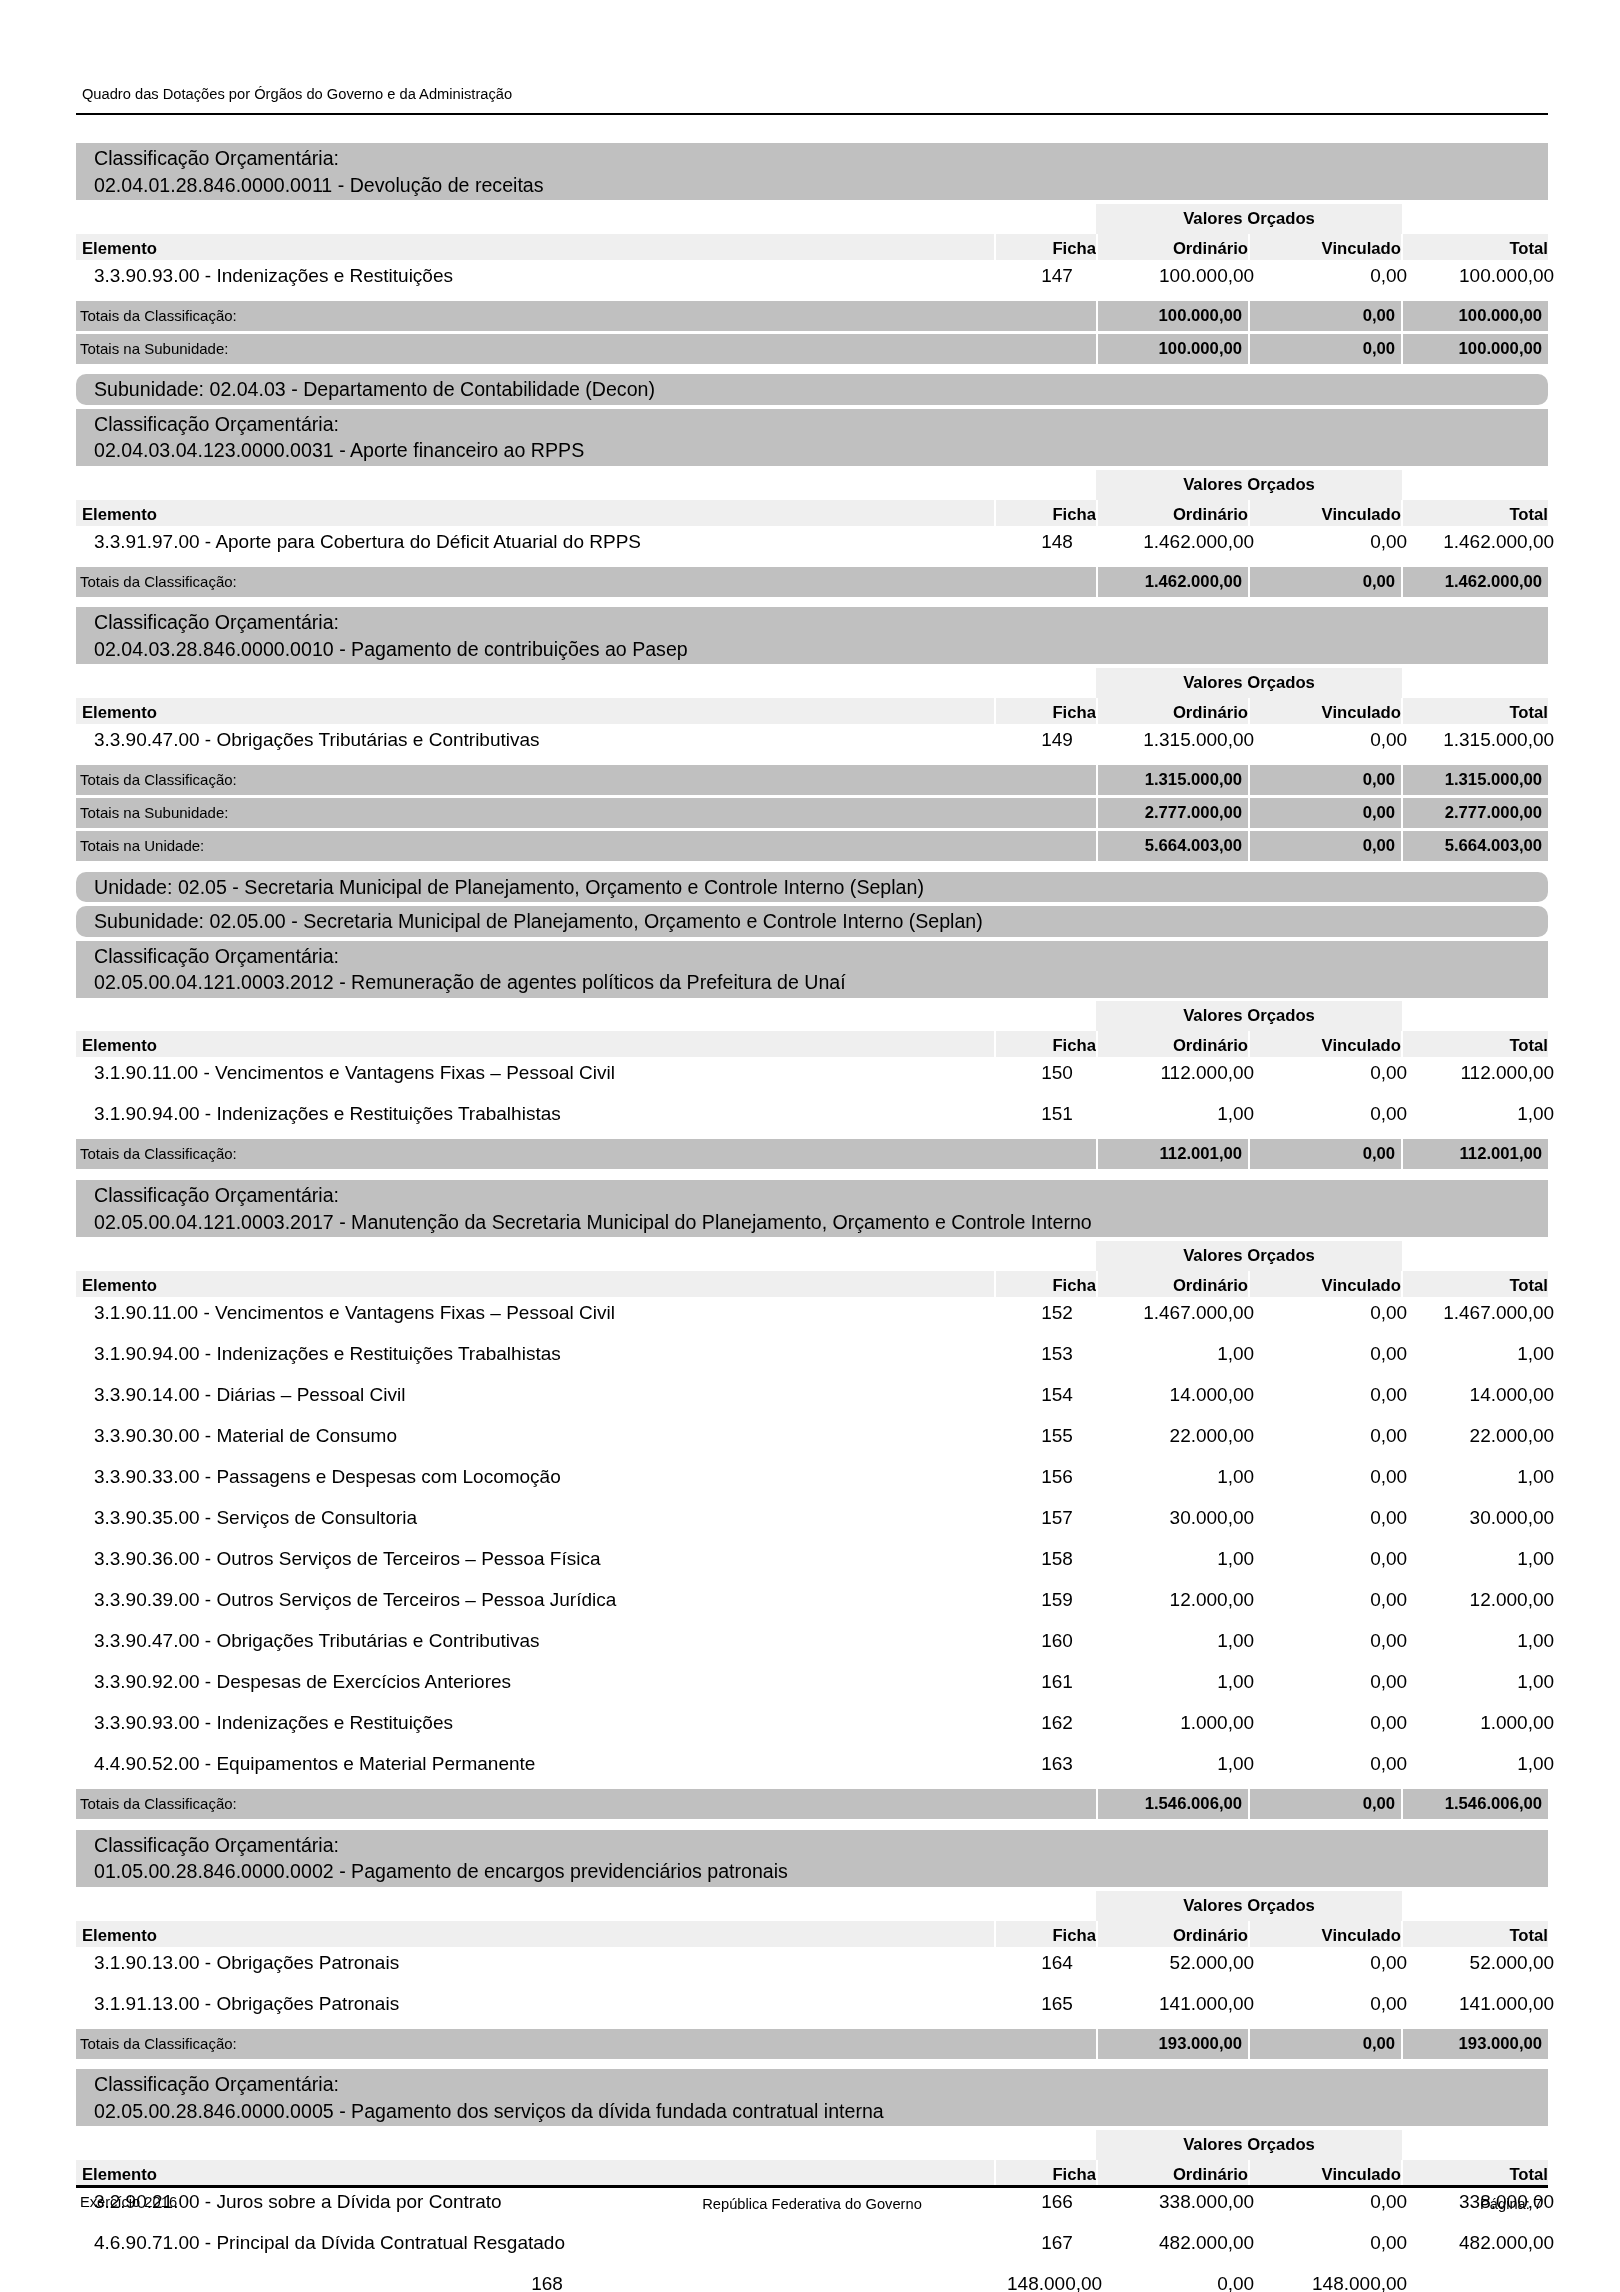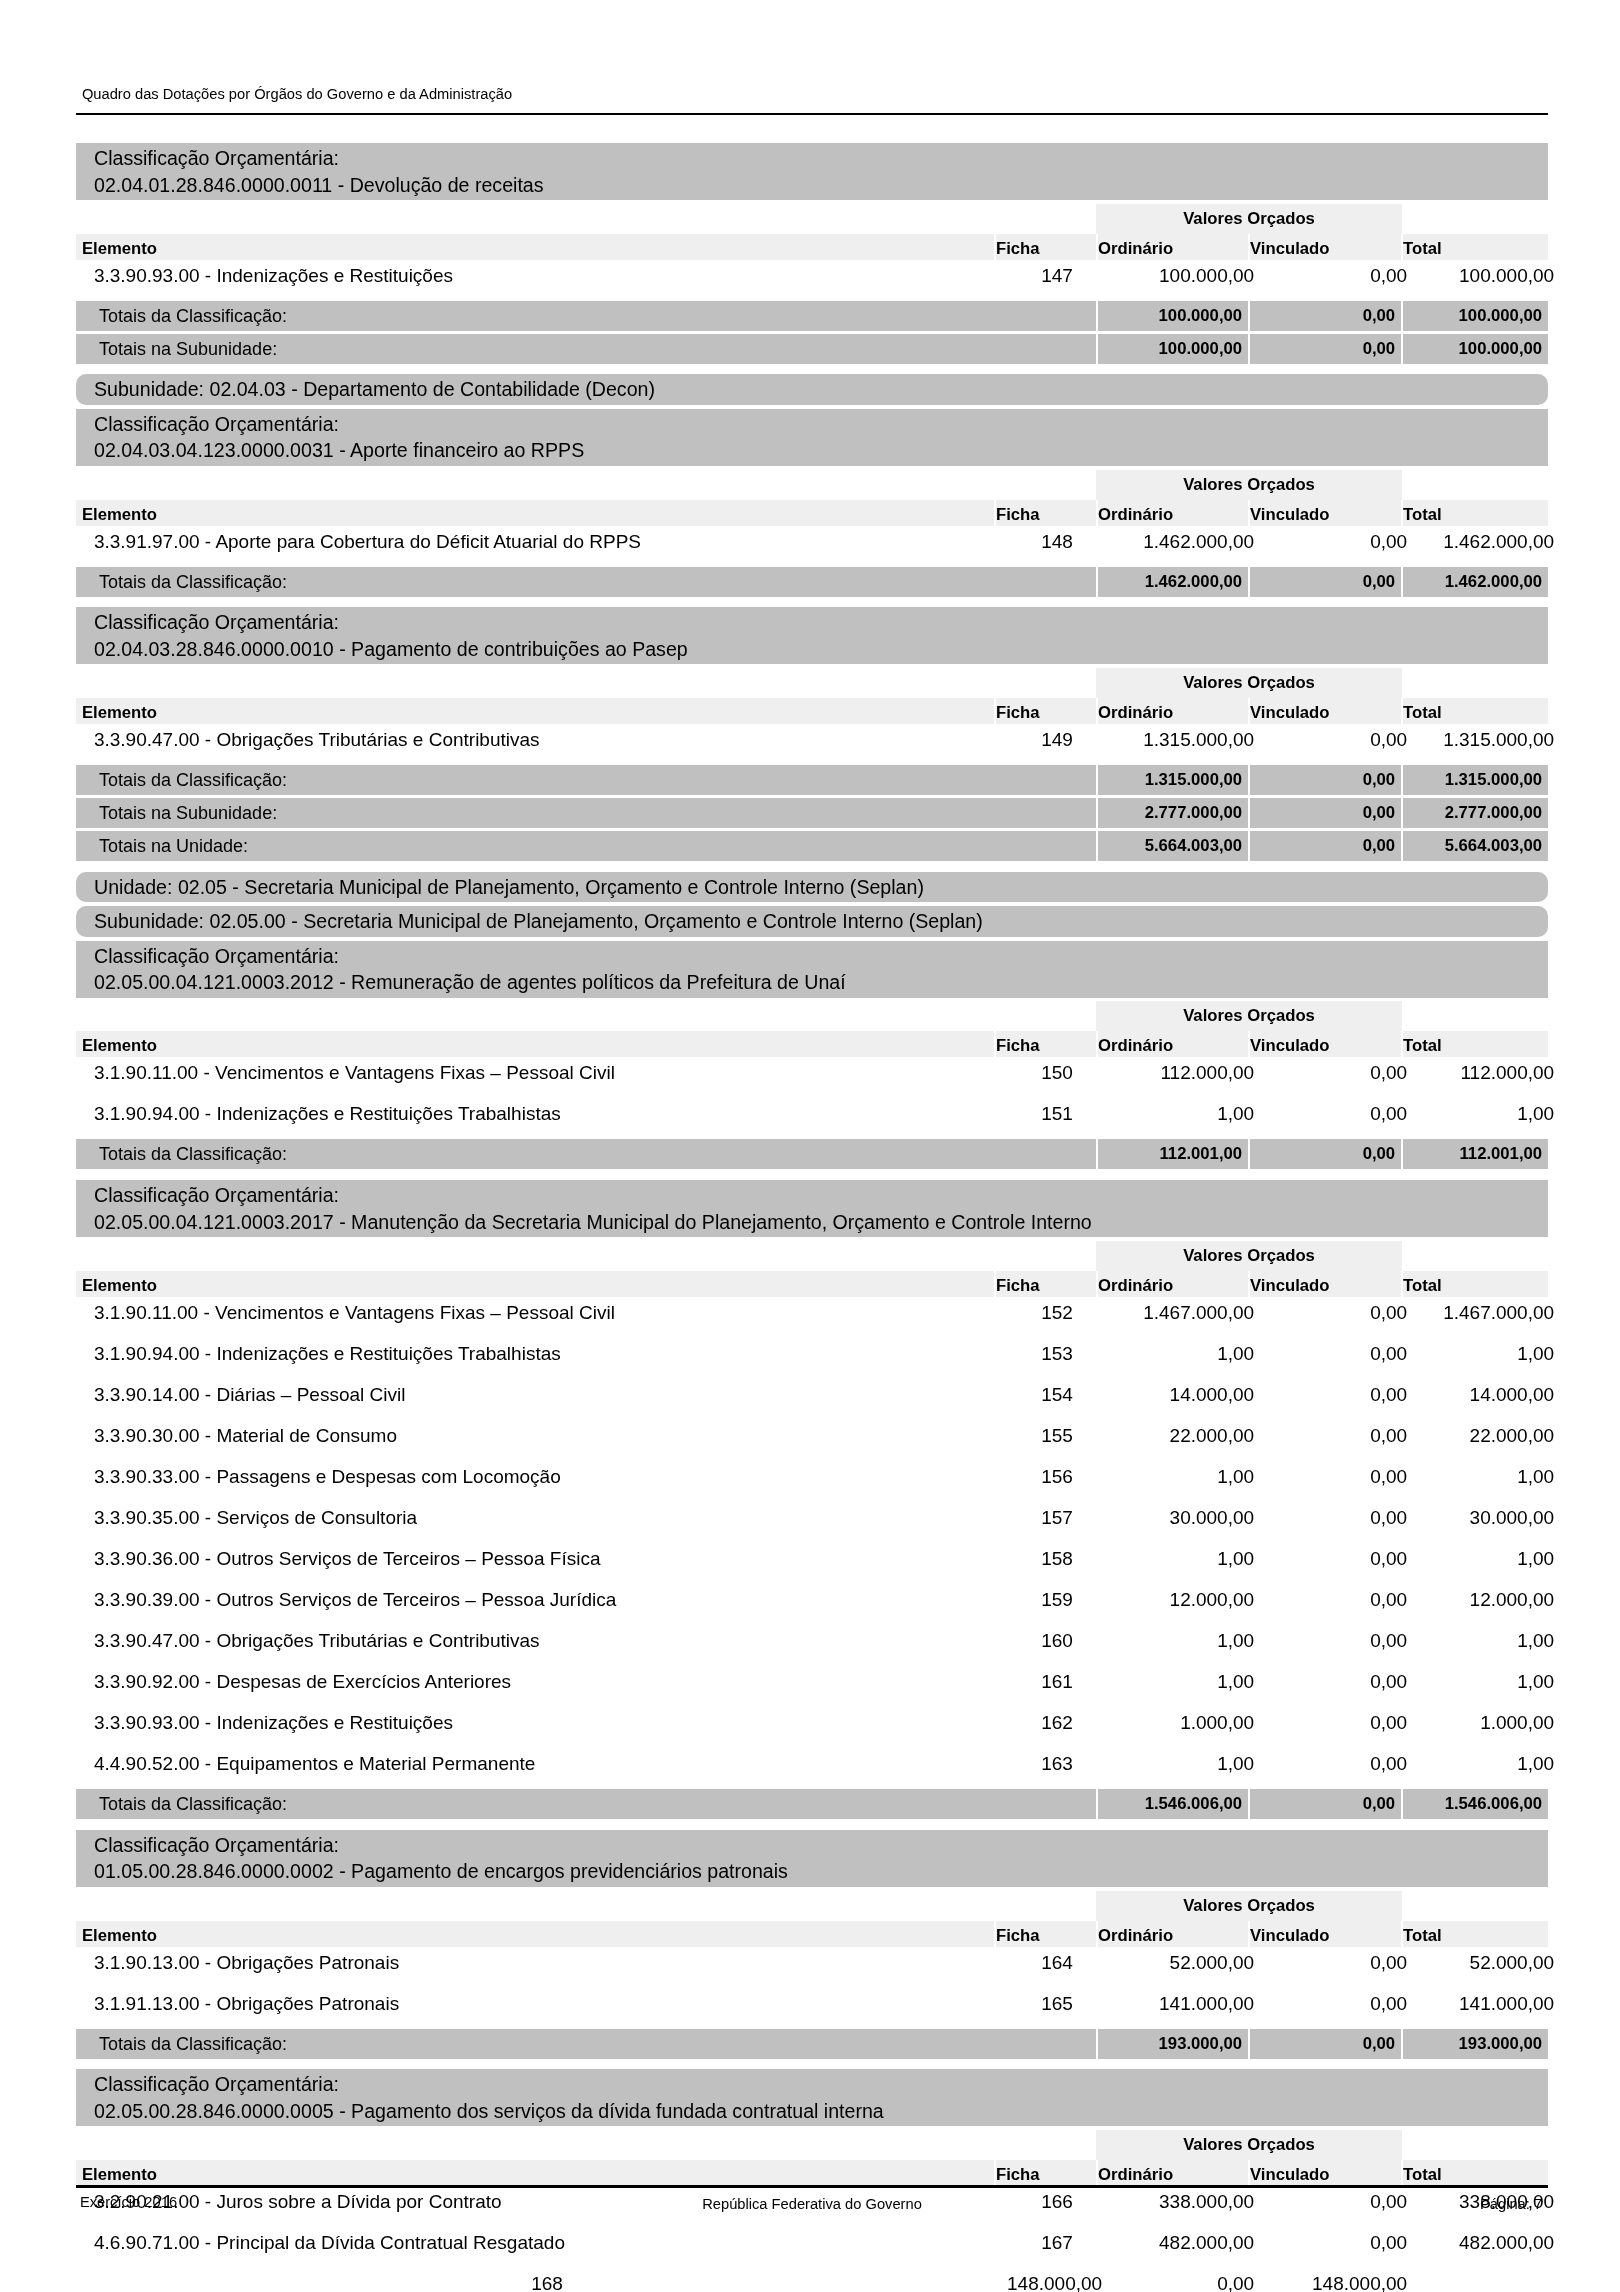--- a/index.html
+++ b/index.html
@@ -13,31 +13,31 @@
   .band .line { display: block; }
   .band.single { height: 26.5px; border-radius: 10px; }
 
   .grid { display: grid; grid-template-columns: 918px 102px 152px 153px 147px; column-gap: 0; }
   .vo-row { display: grid; grid-template-columns: 918px 102px 306px 147px; height: 30px; }
   .vo-cell { background: #efefef; text-align: center; font-weight: bold; font-size: 16.7px; line-height: 30px; }
   .hdr-row { height: 26px; background: #efefef; }
   .hdr-row > div { font-weight: bold; font-size: 16.7px; line-height: 30px; }
   .hdr-row > div + div { border-left: 2px solid #fff; }
   .h-el { padding-left: 5.9px; }
-  .h-c { text-align: left; }
+  .h-c { text-align: right; }
 
   .data-row { height: 41px; font-size: 19px; line-height: 32px; margin-left: 12px; }
   .data-row > div { white-space: nowrap; }
   .d-el { padding-left: 5.9px; }
   .d-ficha { text-align: center; }
   .d-num { text-align: right; padding-right: 5.9px; }
 
   .tot-row { height: 30px; background: #c0c0c0; margin-bottom: 2.9px; }
   .tot-row > div { line-height: 30px; }
-  .tot-row .t-label { font-size: 18px; padding-left: 23px; }
+  .tot-row .t-label { font-size: 15px; padding-left: 4px; }
   .tot-row .t-num { font-size: 16.7px; font-weight: bold; text-align: right; padding-right: 5.9px; border-left: 2px solid #fff; }
   .tot-row .t-empty { }
   .gap { height: 7.8px; }
 
   .foot-rule { position: absolute; top: 2185px; left: 0; width: 1472px; height: 2.9px; background: #000; }
   .foot-left { position: absolute; top: 2194px; left: 3.9px; font-size: 14.7px; }
   .foot-center { position: absolute; top: 2196px; left: 0; width: 1472px; text-align: center; font-size: 14.7px; }
   .foot-right { position: absolute; top: 2196px; right: 5.9px; font-size: 14.7px; }
 </style>
 </head>

